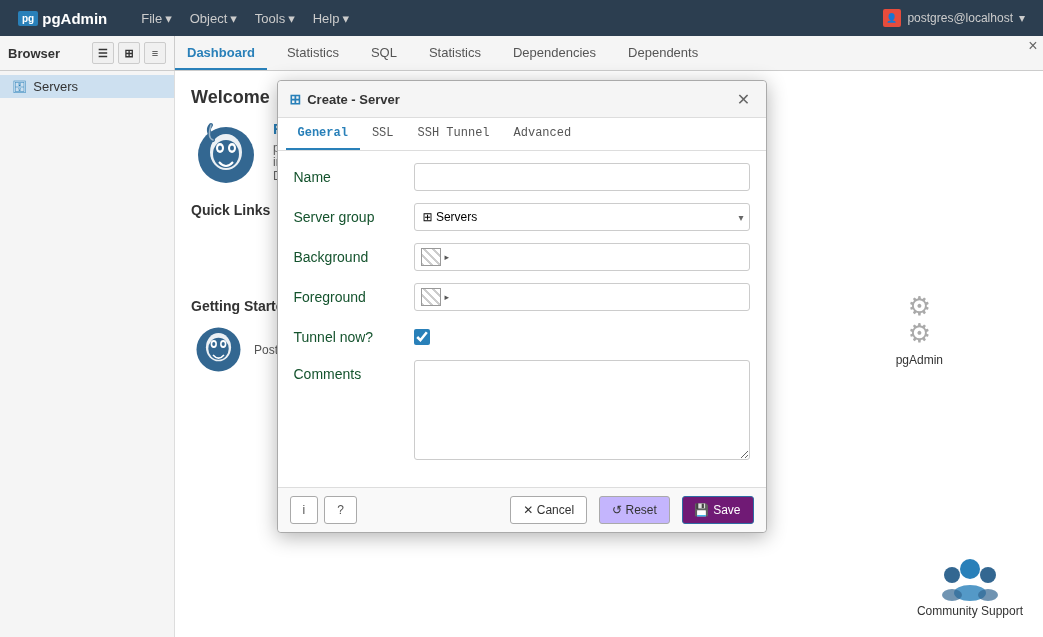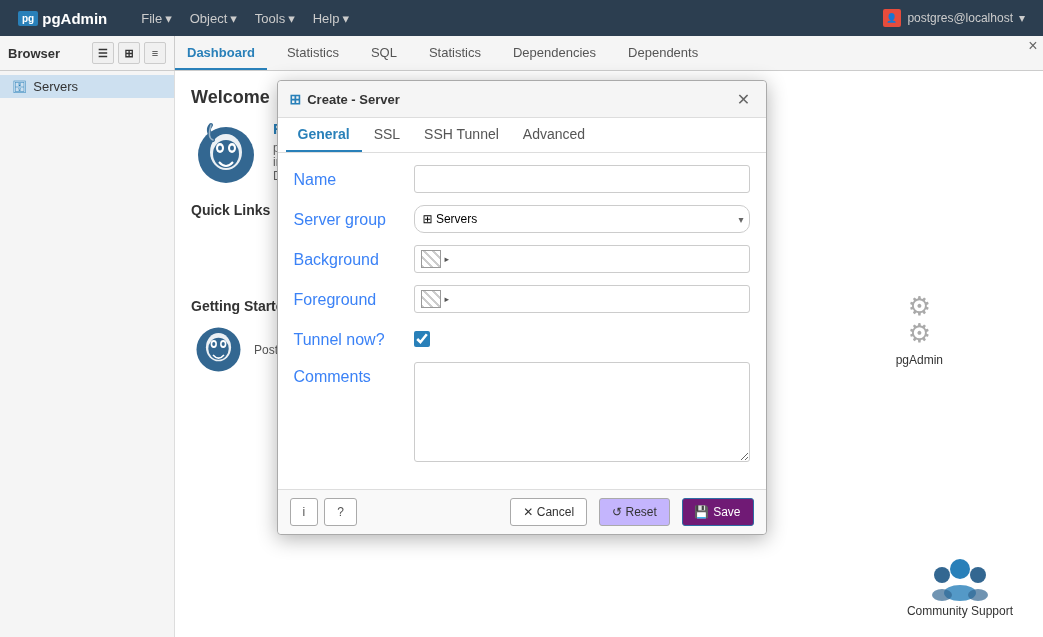--- a/index.html
+++ b/index.html
@@ -35,32 +35,32 @@
     
     
     .dialog { position: fixed; top: 80px; left: 50%; transform: translateX(-50%); width: 490px; background: #fff; border: 1px solid #aaa; border-radius: 4px; box-shadow: 0 4px 20px rgba(0,0,0,0.3); z-index: 200; }
     .dialog-header { display: flex; align-items: center; justify-content: space-between; padding: 8px 12px; background: #f5f5f5; border-bottom: 1px solid #ddd; border-radius: 4px 4px 0 0; }
     .dialog-title { display: flex; align-items: center; gap: 6px; font-size: 13px; font-weight: 600; color: #333; }
     .dialog-title-icon { font-size: 14px; color: #2980b9; }
     .dialog-close { cursor: pointer; font-size: 16px; color: #666; width: 20px; height: 20px; display: flex; align-items: center; justify-content: center; }
 
     
     .dialog-tabs { display: flex; border-bottom: 1px solid #ddd; background: #fff; padding: 0 8px; }
-    .dialog-tab { padding: 8px 12px; cursor: pointer; font-size: 14px; color: #555; border-bottom: 2px solid transparent; }
+    .dialog-tab { padding: 8px 12px; cursor: pointer; font-size: 12px; color: #555; border-bottom: 2px solid transparent; font-family: Liberation Mono, monospace; }
     .dialog-tab.active { color: #2980b9; border-bottom: 2px solid #2980b9; font-weight: 600; }
 
     
     .dialog-body { padding: 12px 16px; }
     .form-row { display: flex; align-items: flex-start; margin-bottom: 12px; }
     .form-row.tall { align-items: flex-start; }
-    .form-label { width: 120px; flex-shrink: 0; font-size: 16px; color: #3b82f6; padding-top: 6px; }
+    .form-label { width: 120px; flex-shrink: 0; font-size: 14px; color: #14532d; padding-top: 6px; }
     .form-control { flex: 1; }
     .form-input { width: 100%; height: 28px; border: 1px solid #ccc; border-radius: 3px; padding: 0 8px; font-size: 12px; outline: none; }
     .form-select-wrapper { position: relative; display: flex; align-items: center; }
-    .form-select { width: 100%; height: 28px; border: 1px solid #ccc; border-radius: 10px; padding: 0 24px 0 8px; font-size: 12px; appearance: none; background: #fff; cursor: pointer; outline: none; }
+    .form-select { width: 100%; height: 28px; border: 1px solid #ccc; border-radius: 3px; padding: 0 24px 0 8px; font-size: 12px; appearance: none; background: #fff; cursor: pointer; outline: none; }
     .form-select-arrow { position: absolute; right: 6px; pointer-events: none; font-size: 10px; color: #666; }
     .color-picker-btn { display: flex; align-items: center; gap: 4px; height: 28px; border: 1px solid #ccc; border-radius: 3px; padding: 0 6px; background: #fff; cursor: pointer; font-size: 12px; }
     .color-swatch { width: 20px; height: 18px; border: 1px solid #999; display: flex; align-items: center; justify-content: center; background: repeating-linear-gradient(45deg, #ccc, #ccc 2px, #fff 2px, #fff 6px); }
     .color-arrow { font-size: 9px; color: #555; }
     .form-checkbox { width: 16px; height: 16px; margin-top: 6px; cursor: pointer; accent-color: #2980b9; }
     .form-textarea { width: 100%; height: 100px; border: 1px solid #ccc; border-radius: 3px; padding: 6px 8px; font-size: 12px; resize: vertical; outline: none; font-family: inherit; }
 
     
     .dialog-footer { display: flex; align-items: center; justify-content: space-between; padding: 8px 12px; border-top: 1px solid #ddd; background: #f9f9f9; border-radius: 0 0 4px 4px; }
     .footer-left { display: flex; gap: 6px; }
@@ -188,21 +188,21 @@
       </svg>
       <div style="font-size:12px; color:#555;">PostgreSQL Docum</div>
     </div>
 
     <div style="position:absolute; right:100px; top:220px; text-align:center;">
       <div style="font-size:26px; color:#aaa; margin-bottom:-4px;">⚙</div>
       <div style="font-size:26px; color:#aaa;">⚙</div>
       <div style="font-size:12px; color:#333; margin-top:4px;">pgAdmin</div>
     </div>
 
-    <div style="position:absolute; right:30px; bottom:20px; text-align:center;">
+    <div style="position:absolute; right:20px; bottom:20px; text-align:center;">
       <svg width="60" height="50" viewBox="0 0 60 50">
         <circle cx="30" cy="18" r="10" fill="#2980b9"></circle>
         <circle cx="12" cy="24" r="8" fill="#336791"></circle>
         <circle cx="48" cy="24" r="8" fill="#336791"></circle>
         <ellipse cx="30" cy="42" rx="16" ry="8" fill="#2980b9" opacity="0.8"></ellipse>
         <ellipse cx="12" cy="44" rx="10" ry="6" fill="#336791" opacity="0.7"></ellipse>
         <ellipse cx="48" cy="44" rx="10" ry="6" fill="#336791" opacity="0.7"></ellipse>
       </svg>
       <div style="font-size:12px; color:#333;">Community Support</div>
     </div>

